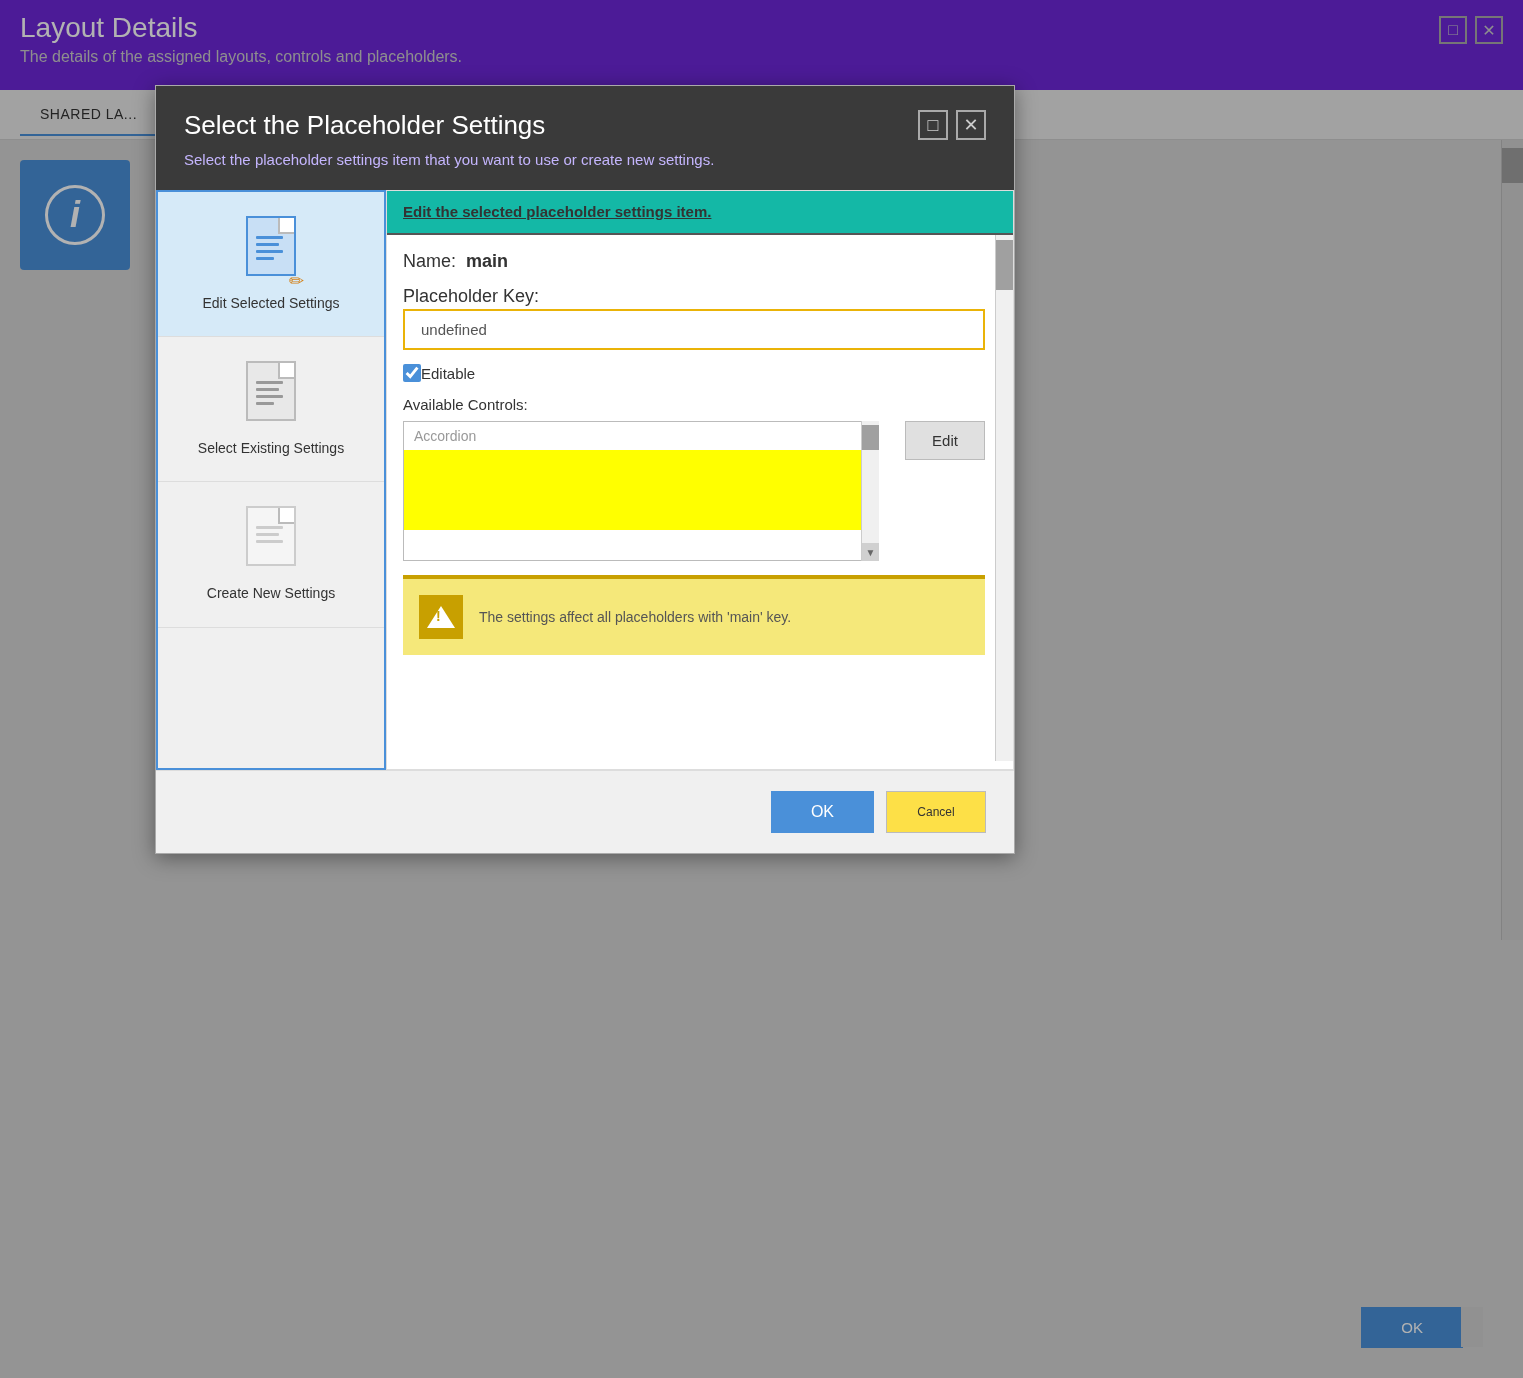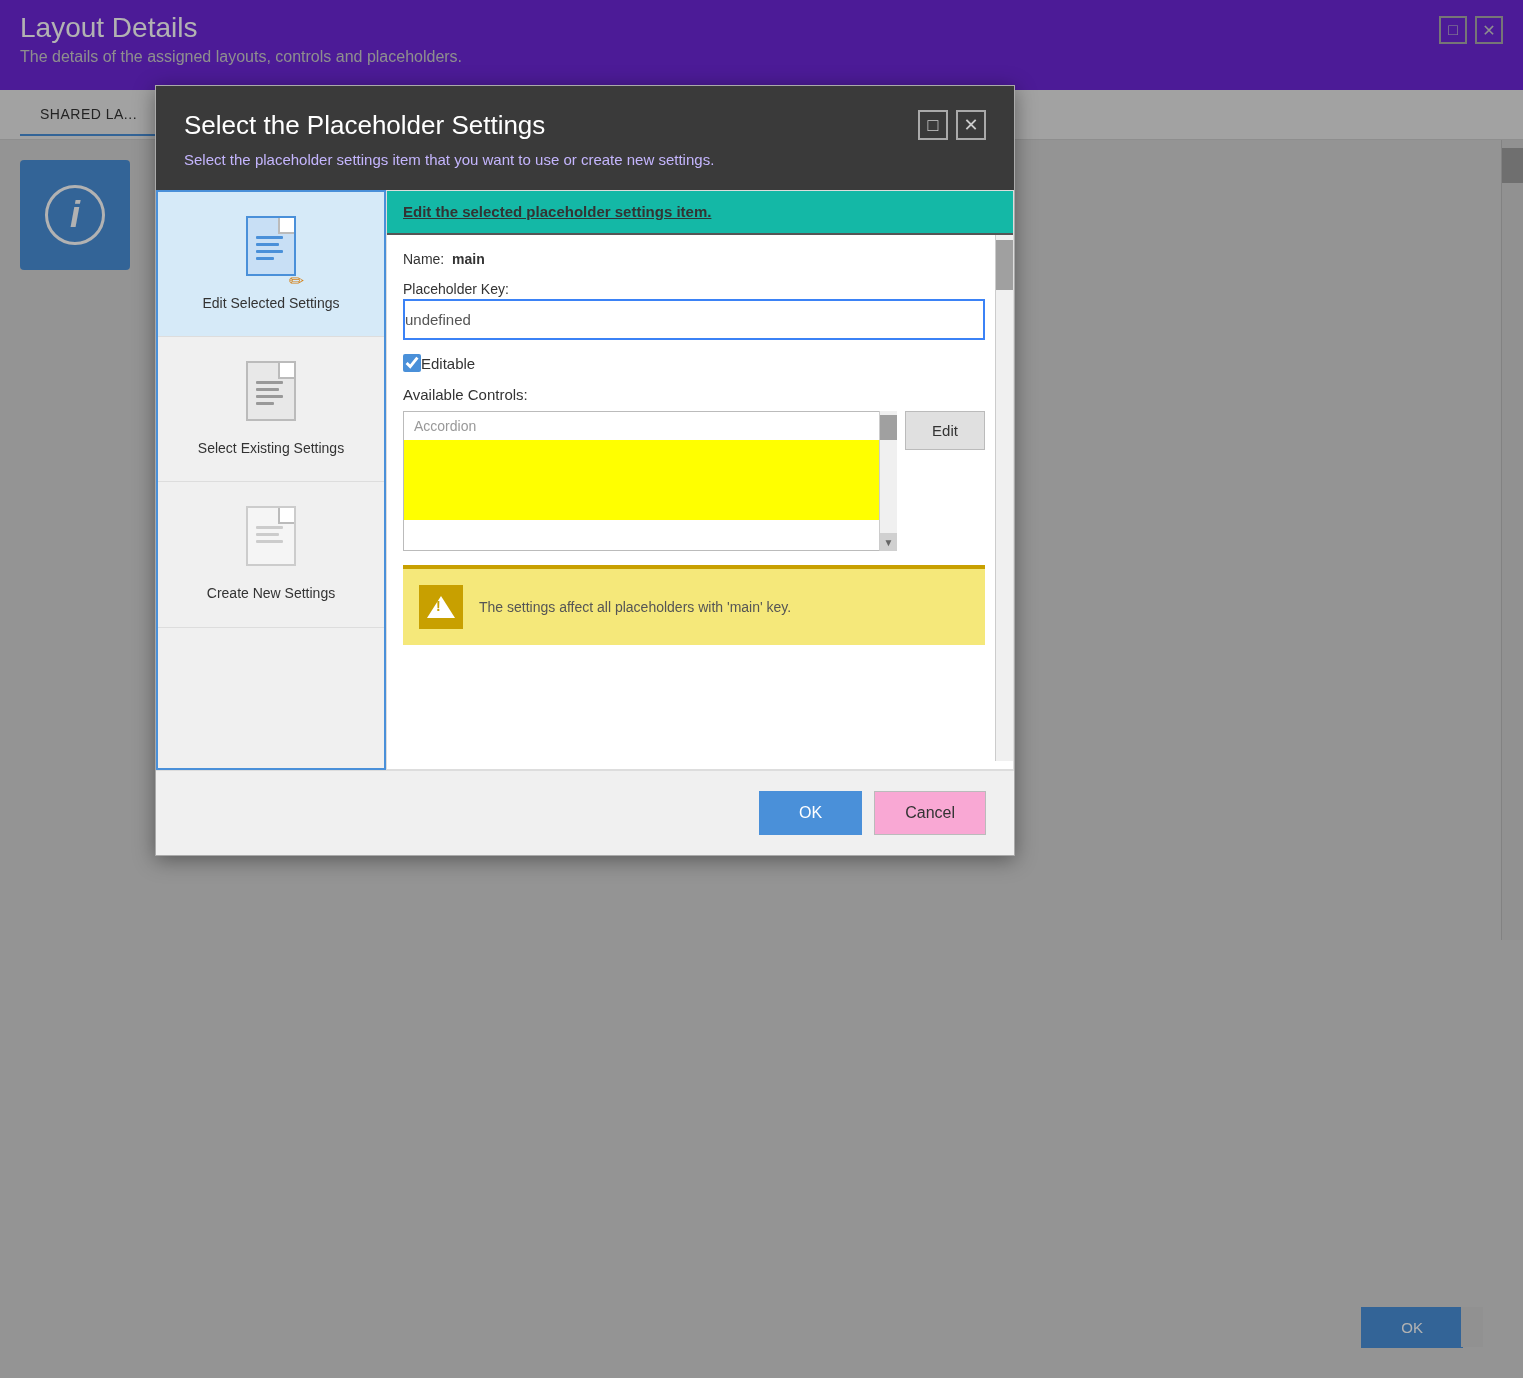--- a/index.html
+++ b/index.html
@@ -258,34 +258,34 @@
       height: calc(100% - 50px);
       overflow-y: auto;
       position: relative;
     }
 
     .field-row {
       margin-bottom: 14px;
     }
 
     .field-label {
-      font-size: 14px;
+      font-size: 18px;
       color: #333;
       margin-bottom: 2px;
     }
 
     .field-label strong {
       font-weight: bold;
     }
 
     .field-input {
       width: 100%;
-      padding: 10px 0;
+      padding: 10px 16px;
       font-size: 15px;
-      border: 2px solid #3b82f6;
+      border: 2px solid #eab308;
       outline: none;
       color: #555;
       background: white;
     }
 
     .checkbox-row {
       display: flex;
       align-items: center;
       margin-bottom: 14px;
     }
@@ -302,21 +302,21 @@
     }
 
     .controls-label {
       font-size: 15px;
       color: #333;
       margin-bottom: 8px;
     }
 
     .controls-list-container {
       display: flex;
-      gap: 8px;
+      gap: 26px;
       align-items: flex-start;
       position: relative;
     }
 
     .controls-list-wrapper {
       flex: 1;
       position: relative;
     }
 
     .controls-list {
@@ -418,24 +418,24 @@
       background: #4a90d9;
       color: white;
       border: none;
       font-size: 16px;
       cursor: pointer;
       min-width: 100px;
     }
 
     .btn-cancel {
       padding: 12px 30px;
-      background: #f9a8d4;
+      background: #fde047;
       color: #333;
       border: 1px solid #bbb;
-      font-size: 16px;
+      font-size: 12px;
       cursor: pointer;
       min-width: 100px;
     }
 
     
     .doc-icon {
       width: 50px;
       height: 60px;
       background: #e8e8e8;
       border: 2px solid #bbb;

